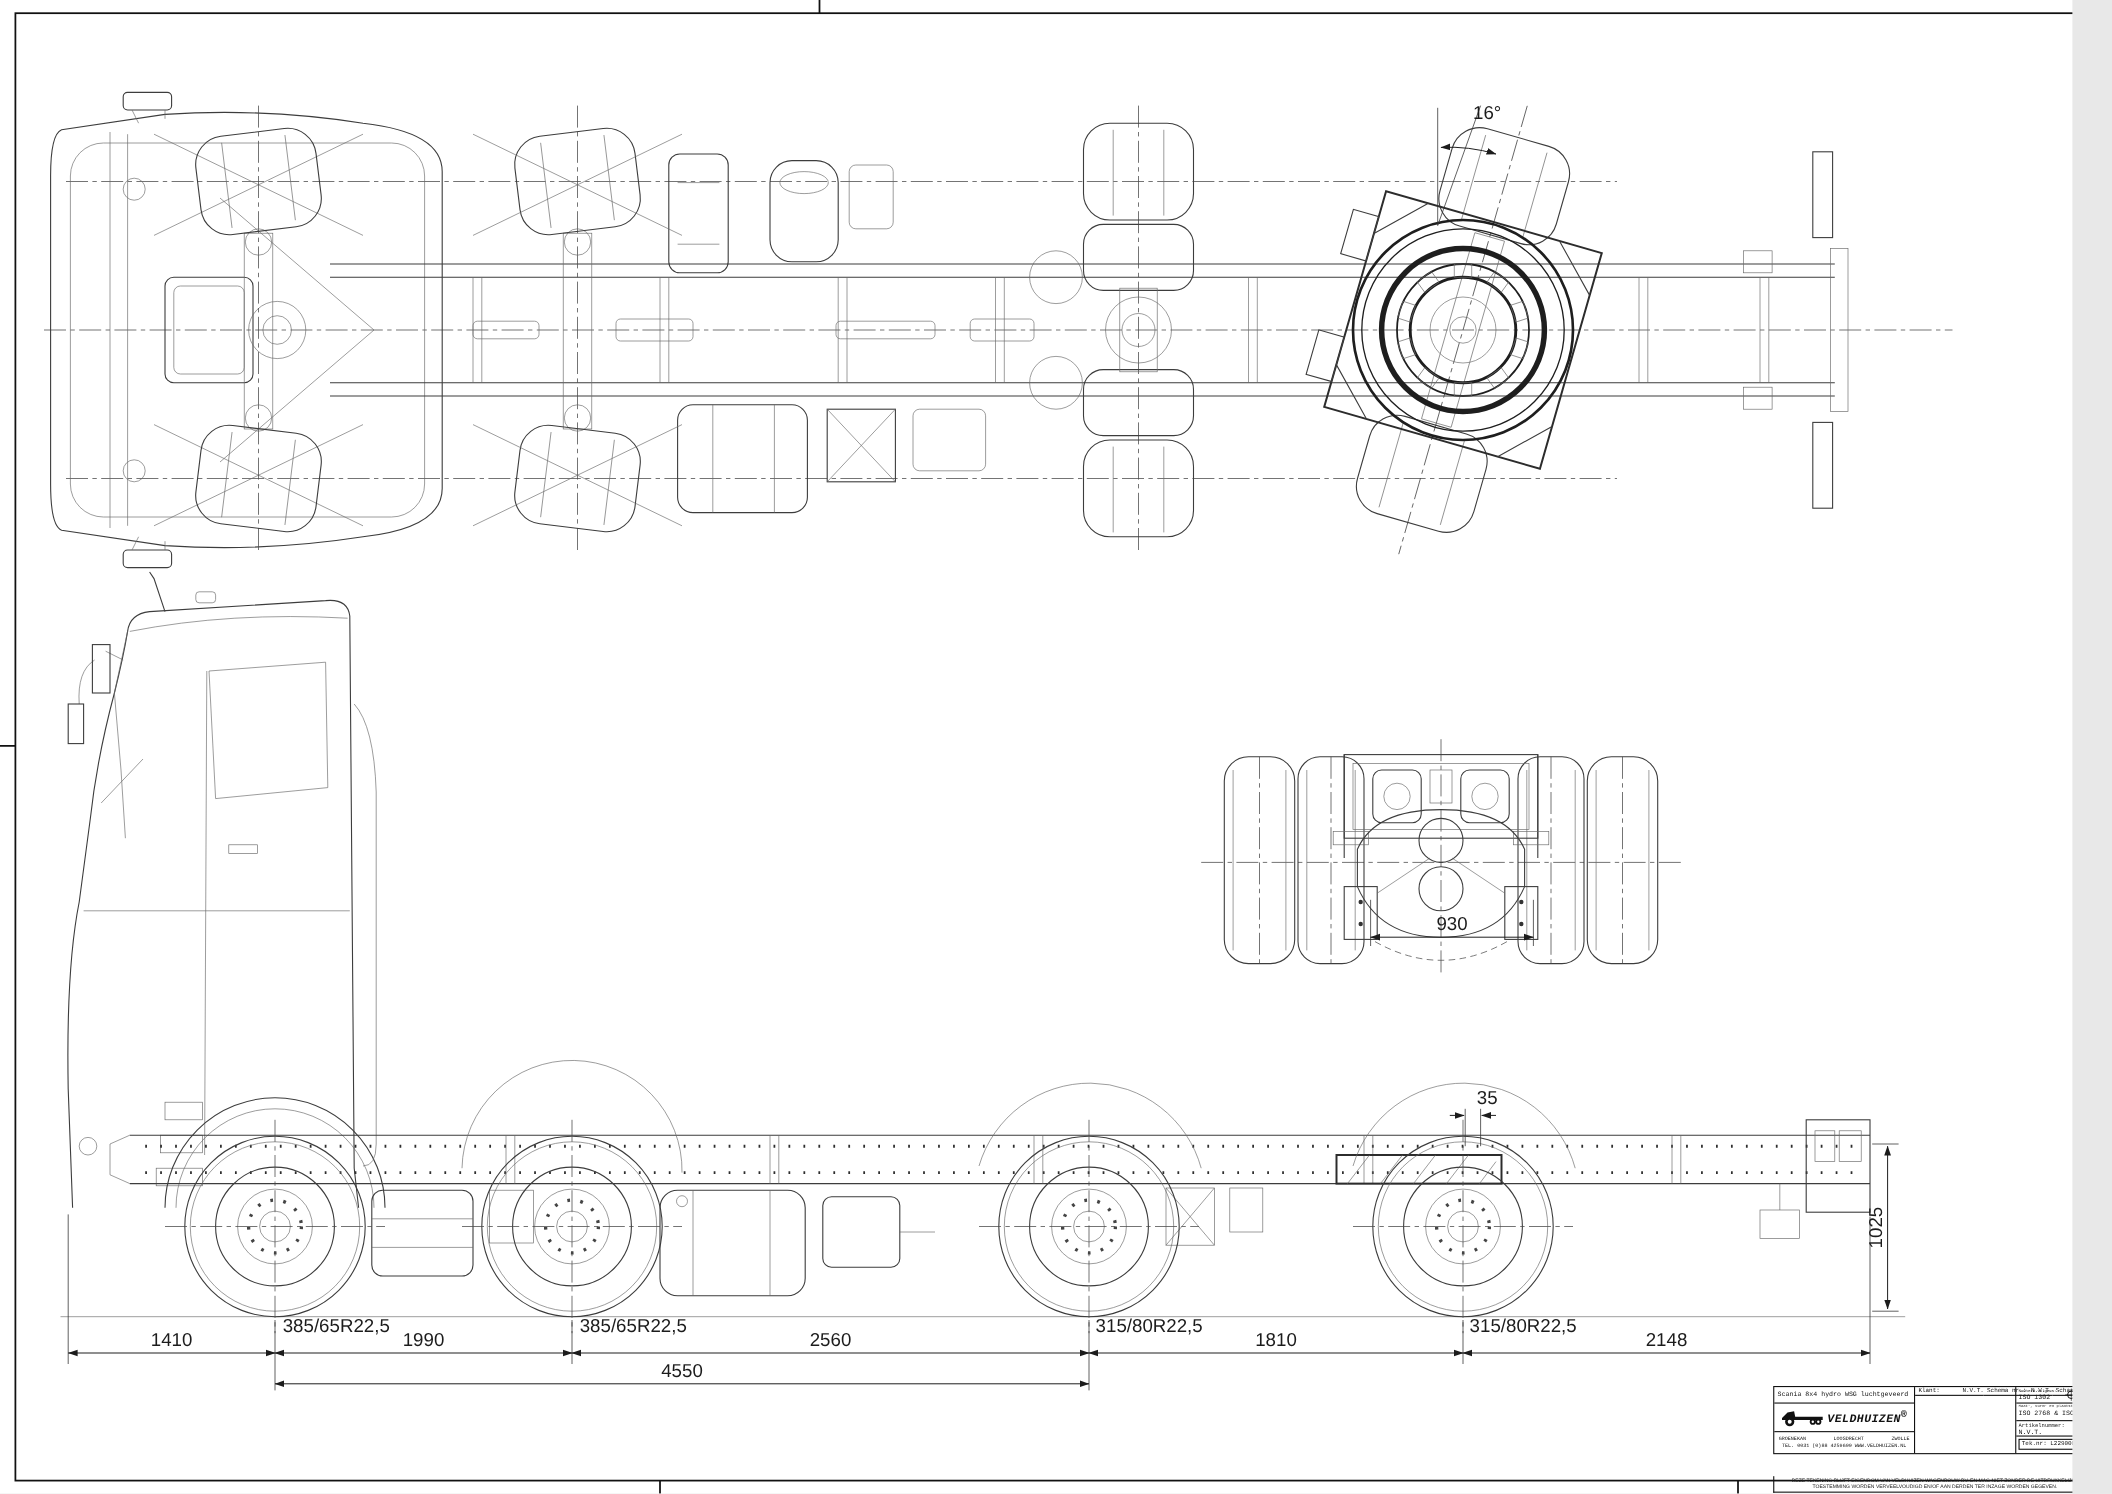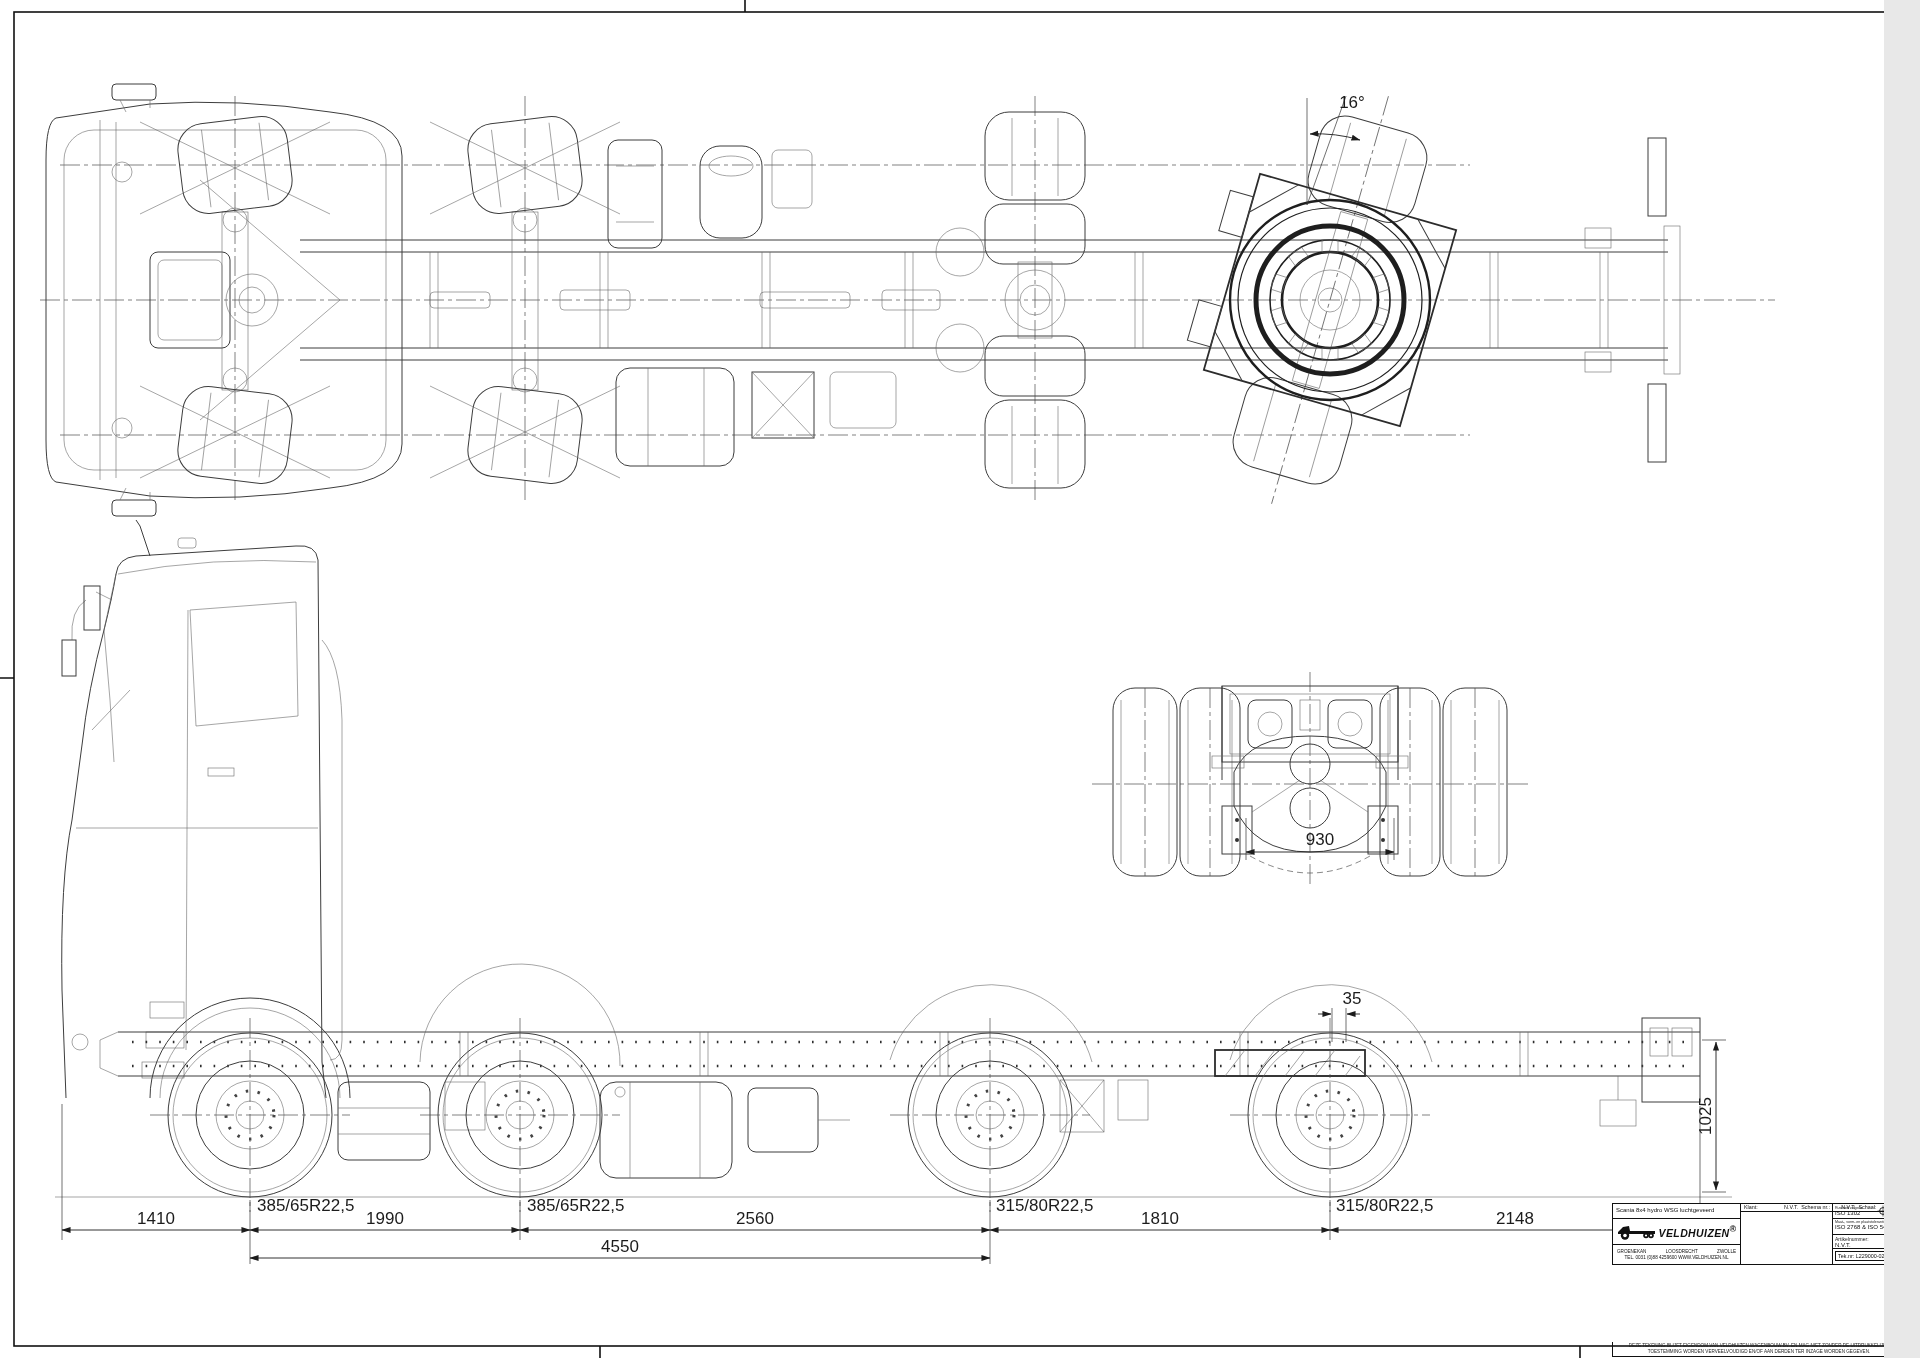--- a/index.html
+++ b/index.html
@@ -2,22 +2,22 @@
 <html><head>
 <meta charset="utf-8">
 <style>
   html,body{margin:0;padding:0;background:#e8e8e8;font-family:"Liberation Sans",sans-serif;}
   .sheet{position:relative;width:1884px;height:1358px;background:#ffffff;overflow:hidden;}
   svg text{font-family:"Liberation Sans",sans-serif;}
   .art{position:absolute;left:0;top:0;}
   .dimtxt{font-size:17px;fill:#1c1c1c;}
 
   
-  .titleblock{position:absolute;left:1612px;top:1203px;width:294px;height:62px;
-    border:1.4px solid #111;display:flex;box-sizing:border-box;background:#fff;color:#111;}
+  .titleblock{position:absolute;left:1612px;top:1260px;width:294px;height:62px;
+    border:1.4px solid #111;display:flex;box-sizing:border-box;background:#fff;color:#111;font-family:Liberation Mono, monospace;}
   .tb-col1{width:128px;border-right:1px solid #111;display:flex;flex-direction:column;box-sizing:border-box;}
   .tb-desc{height:14px;border-bottom:1px solid #111;font-size:6px;line-height:13px;padding-left:3px;white-space:nowrap;overflow:hidden;}
   .tb-logo{height:25px;display:flex;align-items:center;justify-content:center;gap:2px;border-bottom:1px solid #111;}
   .tb-brand{font-size:10.5px;font-weight:bold;font-style:italic;letter-spacing:.4px;white-space:nowrap;}
   .tb-addr{flex:1;display:flex;flex-direction:column;justify-content:center;font-size:4.6px;line-height:5.6px;text-align:center;white-space:nowrap;overflow:hidden;}
   .tb-cities{display:flex;justify-content:space-between;padding:0 4px;}
   .tb-col2{width:92px;border-right:1px solid #111;display:flex;flex-direction:row;box-sizing:border-box;}
   .tb-row{height:8px;border-bottom:1px solid #111;display:flex;font-size:5.4px;line-height:7.5px;box-sizing:border-box;}
   .tb-row:last-child{border-bottom:none;flex:1;}
   .tb-lab{width:38px;padding-left:3px;color:#111;}

